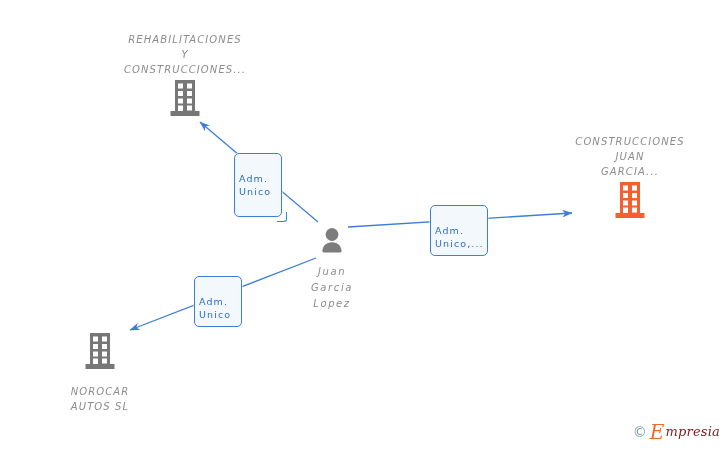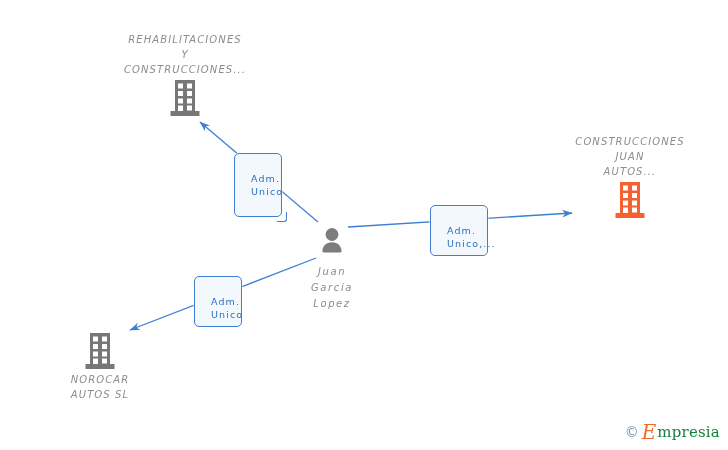--- a/index.html
+++ b/index.html
@@ -59,21 +59,21 @@
   .edge-label {
     position: absolute;
     box-sizing: border-box;
     border: 1.4px solid #3e7fd4;
     border-radius: 5px;
     background: #f3f8fd;
     color: #2f6fc4;
     font-size: 9.5px;
     line-height: 13px;
     letter-spacing: 1.1px;
-    padding: 5px 7px 5px 16px;
+    padding: 5px 7px 5px 4px;
     text-align: left;
     white-space: pre-line;
     font-family: "DejaVu Sans", sans-serif;
     box-shadow: 0 0 0 0.5px rgba(255,255,255,0.9);
   }
   .edge-label .tail {
     position: absolute;
     right: -6px;
     bottom: -6px;
     width: 9px;
@@ -100,23 +100,24 @@
   }
   #watermark .wm-e {
     color: #ef6b2b;
     font-family: "DejaVu Serif", serif;
     font-style: italic;
     font-size: 20px;
     line-height: 20px;
     margin-right: -2px;
   }
   #watermark .wm-rest {
-    color: #15803d;
+    color: #7f1d1d;
     font-family: "DejaVu Serif", serif;
-    font-size: 15px;
+    font-style: italic;
+    font-size: 13px;
     line-height: 18px;
     letter-spacing: 0.2px;
   }
 </style>
 </head>
 <body>
 
 <div id="canvas">
 
   <svg id="edges" viewBox="0 0 728 450" xmlns="http://www.w3.org/2000/svg">
@@ -149,21 +150,21 @@
         <rect x="17" y="19.5" width="5" height="5" fill="#ffffff"></rect>
         <rect x="8" y="26.5" width="5" height="5.5" fill="#ffffff"></rect>
         <rect x="17" y="26.5" width="5" height="5" fill="#ffffff"></rect>
       </svg>
     </div>
   </div>
 
   <div class="node" style="left:540px; top:134px;">
     <div class="node-label">CONSTRUCCIONES
 JUAN
-AUTOS...</div>
+GARCIA...</div>
     <div class="icon-wrap">
       <svg width="30" height="38" viewBox="0 0 30 38" xmlns="http://www.w3.org/2000/svg">
         <rect x="5" y="1" width="20" height="31" fill="#f4602f"></rect>
         <rect x="0.5" y="32" width="29" height="5" fill="#f4602f"></rect>
         <rect x="8" y="4.5" width="5" height="5" fill="#ffffff"></rect>
         <rect x="17" y="4.5" width="5" height="5" fill="#ffffff"></rect>
         <rect x="8" y="12" width="5" height="5" fill="#ffffff"></rect>
         <rect x="17" y="12" width="5" height="5" fill="#ffffff"></rect>
         <rect x="8" y="19.5" width="5" height="5" fill="#ffffff"></rect>
         <rect x="17" y="19.5" width="5" height="5" fill="#ffffff"></rect>
@@ -181,21 +182,21 @@
         <rect x="8" y="4.5" width="5" height="5" fill="#ffffff"></rect>
         <rect x="17" y="4.5" width="5" height="5" fill="#ffffff"></rect>
         <rect x="8" y="12" width="5" height="5" fill="#ffffff"></rect>
         <rect x="17" y="12" width="5" height="5" fill="#ffffff"></rect>
         <rect x="8" y="19.5" width="5" height="5" fill="#ffffff"></rect>
         <rect x="17" y="19.5" width="5" height="5" fill="#ffffff"></rect>
         <rect x="8" y="26.5" width="5" height="5.5" fill="#ffffff"></rect>
         <rect x="17" y="26.5" width="5" height="5" fill="#ffffff"></rect>
       </svg>
     </div>
-    <div class="node-label" style="margin-top:0;">NOROCAR
+    <div class="node-label" style="margin-top:12px;">NOROCAR
 AUTOS  SL</div>
   </div>
 
   <div class="node" style="left:242px; top:226px;">
     <div class="icon-wrap" style="height:32px;">
       <svg width="26" height="30" viewBox="0 0 26 30" xmlns="http://www.w3.org/2000/svg">
         <circle cx="13" cy="7.5" r="6.4" fill="#7d7d7d"></circle>
         <path d="M13 15.2c-6.1 0-9.1 4.0-9.6 8.6-0.1 1.0 0.4 1.6 1.4 1.6h16.4c1.0 0 1.5-0.6 1.4-1.6-0.5-4.6-3.5-8.6-9.6-8.6z" fill="#7d7d7d"></path>
       </svg>
     </div>

